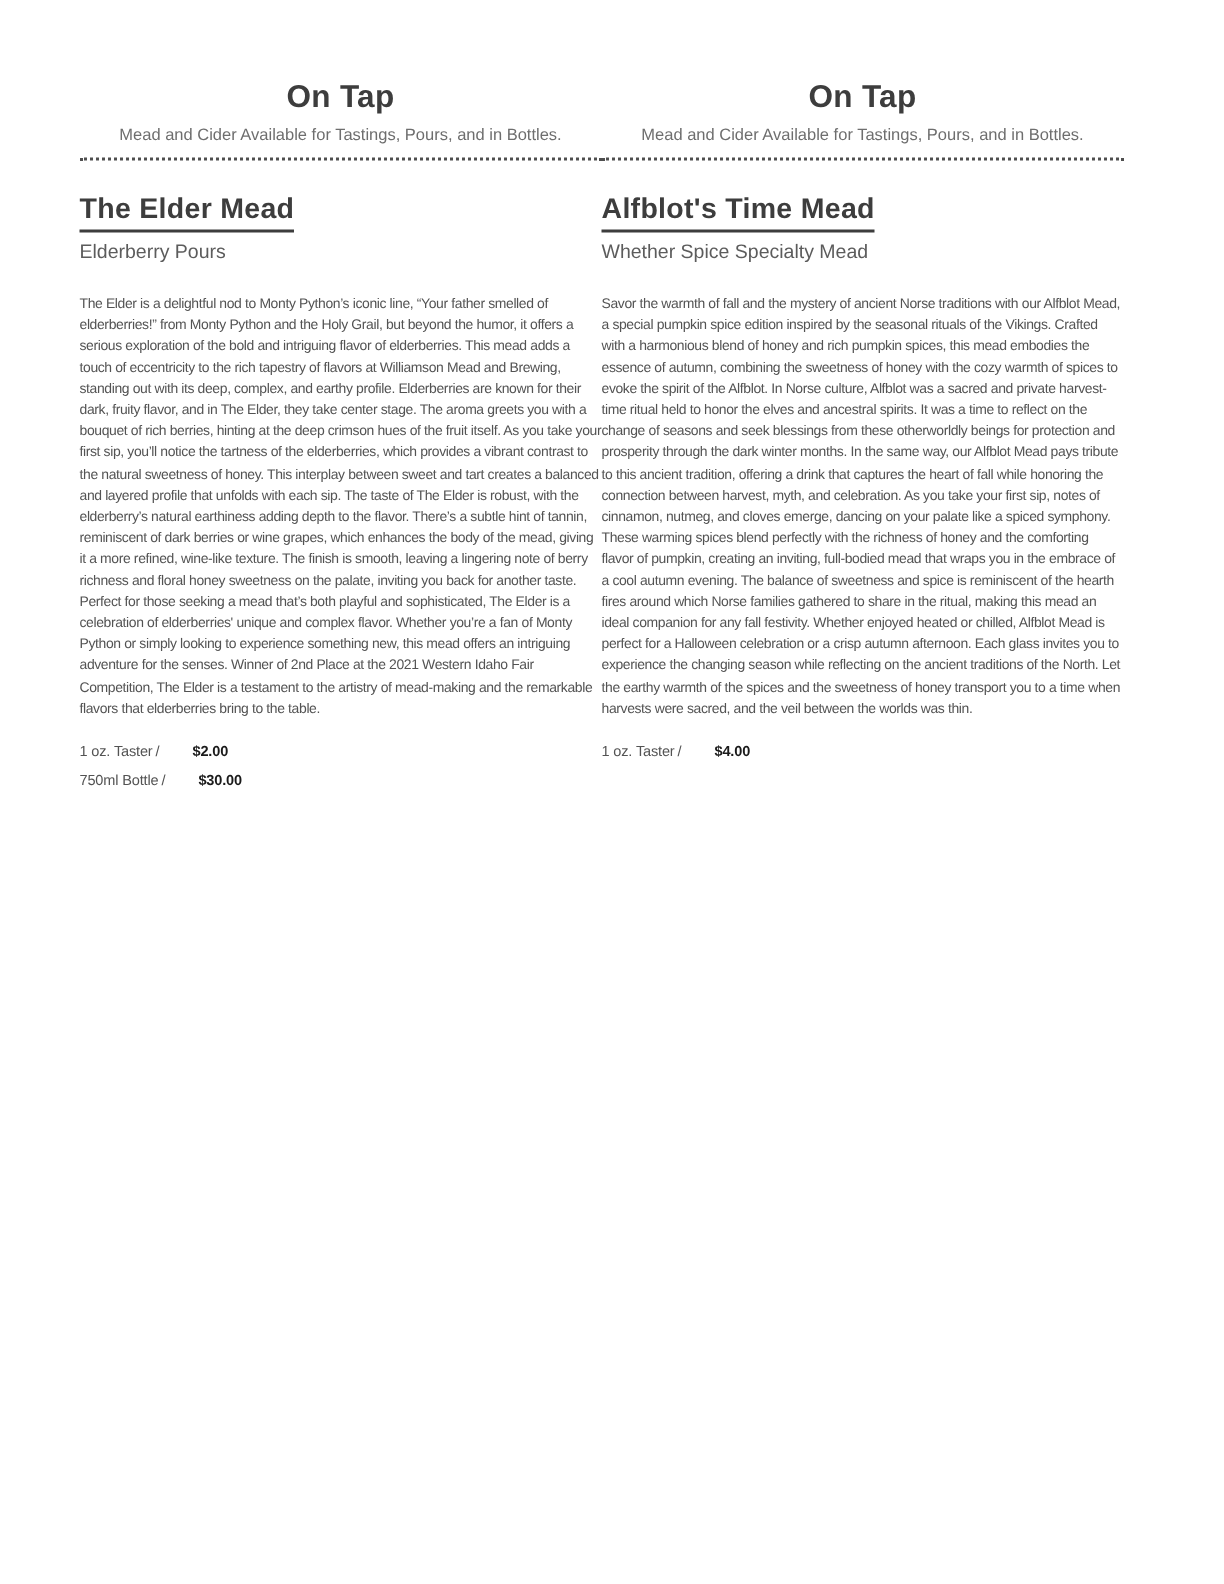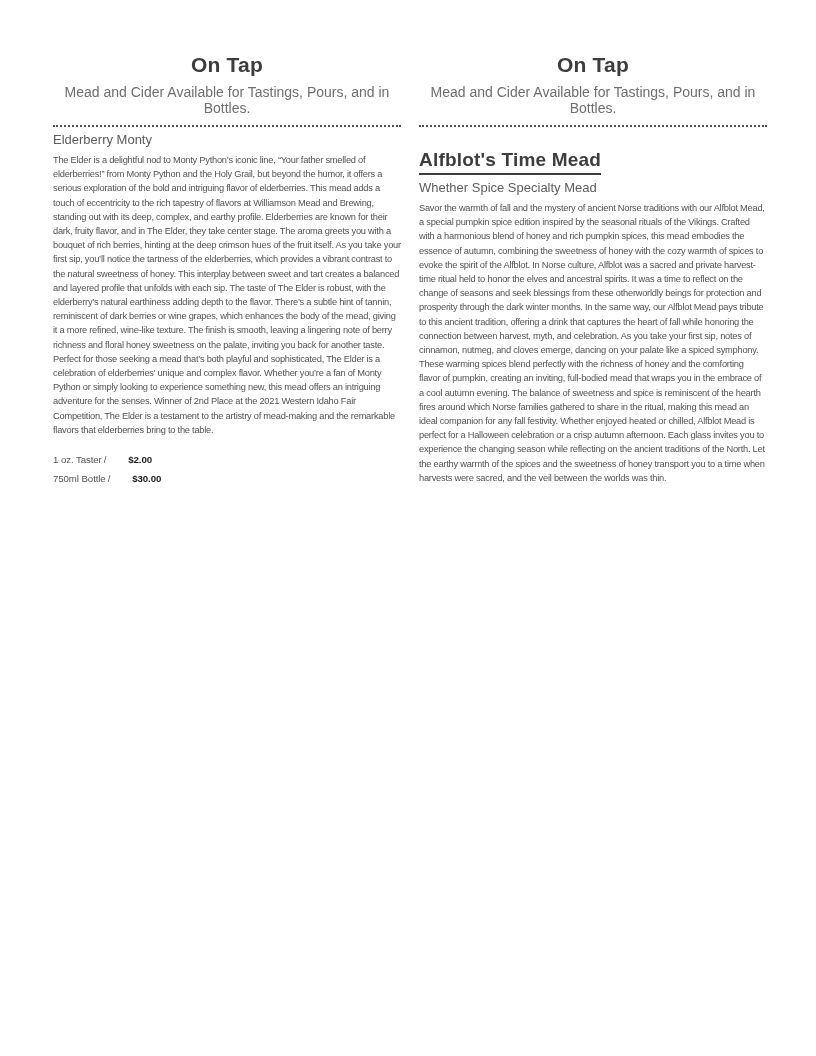--- a/index.html
+++ b/index.html
@@ -9,34 +9,33 @@
     font-family: "Liberation Sans", sans-serif;
     position: relative;
     overflow: hidden;
     -webkit-font-smoothing: antialiased;
   }
   .columns {
     position: absolute;
     top: 0; left: 53px;
     width: 714px;
     display: flex;
-    gap: 18px;
   }
   .column { width: 348px; }
 
   .col-header { text-align: center; padding-top: 53px; }
   .on-tap {
     font-size: 21px;
     font-weight: bold;
     color: #3d3d3d;
     letter-spacing: 0.2px;
   }
   .tap-sub {
     margin-top: 7px;
-    font-size: 14px;
+    font-size: 11px;
     color: #6e6e6e;
   }
   .divider {
     margin-top: 9px;
     border-top: 2px dotted #4f4f4f;
     height: 0;
   }
 
   .item-name {
     margin-top: 22px;
@@ -49,21 +48,21 @@
     display: inline-block;
     border-bottom: 2.5px solid #3d3d3d;
     padding-bottom: 2px;
   }
   .item-style {
     margin-top: 5px;
     font-size: 13px;
     color: #5c5c5c;
   }
   .item-desc {
-    margin-top: 6px;
+    margin-top: 20px;
     font-size: 9.3px;
     line-height: 14.2px;
     letter-spacing: -0.25px;
     color: #535353;
   }
   .prices { margin-top: 13px; }
   .price-row {
     font-size: 9.7px;
     line-height: 19px;
     color: #535353;
@@ -90,21 +89,24 @@
 <body>
 
 <div class="columns">
 
   <div class="column">
     <div class="col-header">
       <div class="on-tap">On Tap</div>
       <div class="tap-sub">Mead and Cider Available for Tastings, Pours, and in Bottles.</div>
       <div class="divider"></div>
     </div>
-    <div class="item-style">Elderberry Monty</div>
+    <div class="item-name">
+      <span class="underlined">The Elder Mead</span>
+    </div>
+    <div class="item-style">Elderberry Pours</div>
     <div class="item-desc">The Elder is a delightful nod to Monty Python’s iconic line, “Your father smelled of elderberries!” from Monty Python and the Holy Grail, but beyond the humor, it offers a serious exploration of the bold and intriguing flavor of elderberries. This mead adds a touch of eccentricity to the rich tapestry of flavors at Williamson Mead and Brewing, standing out with its deep, complex, and earthy profile. Elderberries are known for their dark, fruity flavor, and in The Elder, they take center stage. The aroma greets you with a bouquet of rich berries, hinting at the deep crimson hues of the fruit itself. As you take your first sip, you’ll notice the tartness of the elderberries, which provides a vibrant contrast to the natural sweetness of honey. This interplay between sweet and tart creates a balanced and layered profile that unfolds with each sip. The taste of The Elder is robust, with the elderberry’s natural earthiness adding depth to the flavor. There’s a subtle hint of tannin, reminiscent of dark berries or wine grapes, which enhances the body of the mead, giving it a more refined, wine-like texture. The finish is smooth, leaving a lingering note of berry richness and floral honey sweetness on the palate, inviting you back for another taste. Perfect for those seeking a mead that’s both playful and sophisticated, The Elder is a celebration of elderberries' unique and complex flavor. Whether you’re a fan of Monty Python or simply looking to experience something new, this mead offers an intriguing adventure for the senses. Winner of 2nd Place at the 2021 Western Idaho Fair Competition, The Elder is a testament to the artistry of mead-making and the remarkable flavors that elderberries bring to the table.</div>
     <div class="prices">
       <div class="price-row">
         <span>1 oz. Taster</span><span class="price-sep">/</span><span class="price-amount">$2.00</span>
       </div>
       <div class="price-row">
         <span>750ml Bottle</span><span class="price-sep">/</span><span class="price-amount">$30.00</span>
       </div>
     </div>
   </div>
@@ -114,20 +116,23 @@
       <div class="on-tap">On Tap</div>
       <div class="tap-sub">Mead and Cider Available for Tastings, Pours, and in Bottles.</div>
       <div class="divider"></div>
     </div>
     <div class="item-name">
       <span class="underlined">Alfblot's Time Mead</span>
     </div>
     <div class="item-style">Whether Spice Specialty Mead</div>
     <div class="item-desc">Savor the warmth of fall and the mystery of ancient Norse traditions with our Alfblot Mead, a special pumpkin spice edition inspired by the seasonal rituals of the Vikings. Crafted with a harmonious blend of honey and rich pumpkin spices, this mead embodies the essence of autumn, combining the sweetness of honey with the cozy warmth of spices to evoke the spirit of the Alfblot. In Norse culture, Alfblot was a sacred and private harvest-time ritual held to honor the elves and ancestral spirits. It was a time to reflect on the change of seasons and seek blessings from these otherworldly beings for protection and prosperity through the dark winter months. In the same way, our Alfblot Mead pays tribute to this ancient tradition, offering a drink that captures the heart of fall while honoring the connection between harvest, myth, and celebration. As you take your first sip, notes of cinnamon, nutmeg, and cloves emerge, dancing on your palate like a spiced symphony. These warming spices blend perfectly with the richness of honey and the comforting flavor of pumpkin, creating an inviting, full-bodied mead that wraps you in the embrace of a cool autumn evening. The balance of sweetness and spice is reminiscent of the hearth fires around which Norse families gathered to share in the ritual, making this mead an ideal companion for any fall festivity. Whether enjoyed heated or chilled, Alfblot Mead is perfect for a Halloween celebration or a crisp autumn afternoon. Each glass invites you to experience the changing season while reflecting on the ancient traditions of the North. Let the earthy warmth of the spices and the sweetness of honey transport you to a time when harvests were sacred, and the veil between the worlds was thin.</div>
     <div class="prices">
+      <div class="price-row">
+        <span>1 oz. Taster</span><span class="price-sep">/</span><span class="price-amount">$4.00</span>
+      </div>
     </div>
   </div>
 
 </div>
 
 <div class="footer">
   <div class="footer-left">October 12, 2024</div>
   <div class="footer-center">Page 9 of 11</div>
   <div class="footer-right">Subscribe to us on Untappd</div>
 </div>

